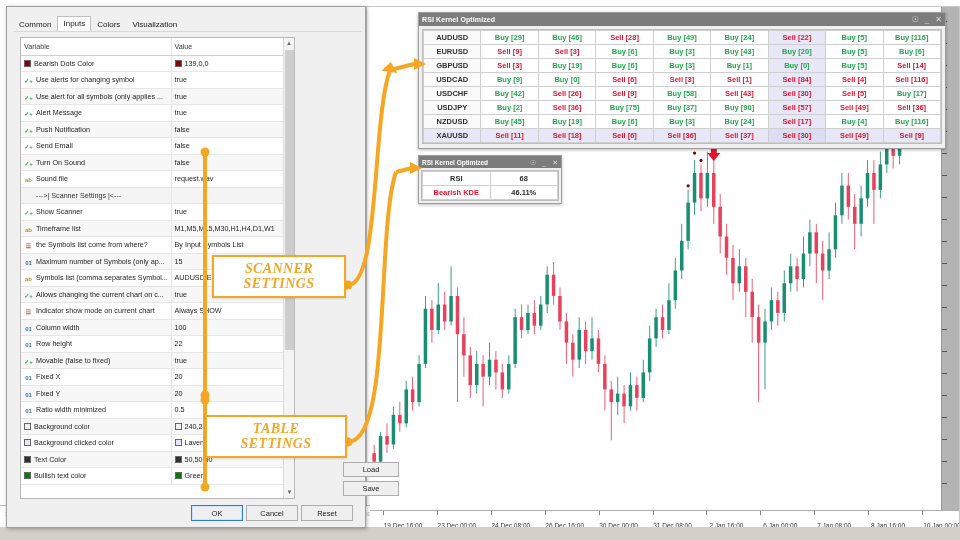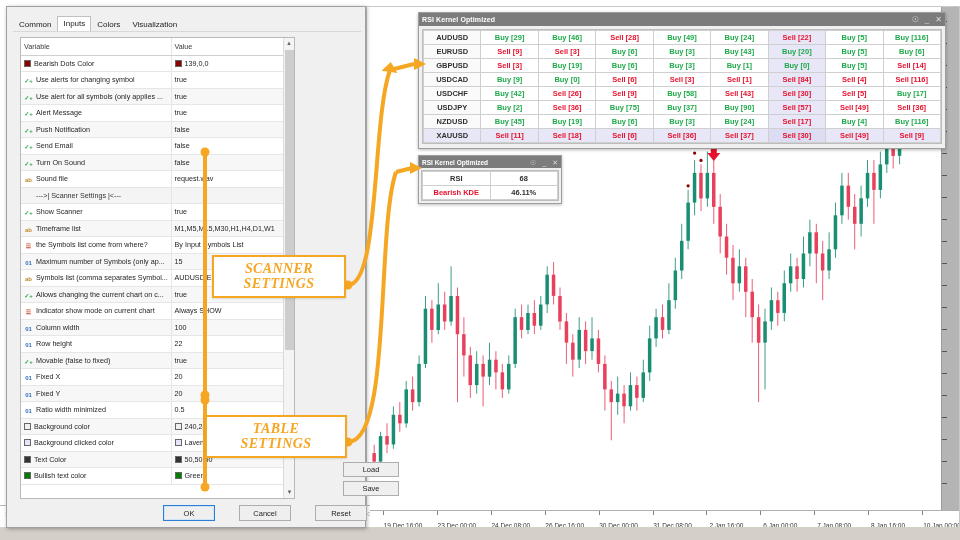--- a/index.html
+++ b/index.html
@@ -97,21 +97,21 @@
   #vscroll{ position:absolute; right:0; top:0; width:11px; height:100%; background:#f4f4f4;
     border-left:1px solid #dadada; }
   #vscroll .arr{ height:11px; font-size:6px; text-align:center; color:#666; line-height:11px; }
   #vscroll .thumb{ position:absolute; left:1px; top:12px; width:9px; height:300px; background:#cdcdcd; }
 
   #side-btns{ position:absolute; left:296px; top:455px; width:56px;margin-left:40px; }
   #side-btns .btn{ height:15px; margin-bottom:4px; background:#efefef;
     border:1px solid #adadad; font-size:7.5px; color:#1e1e1e;
     display:flex; align-items:center; justify-content:center; cursor:pointer; }
   #dlg-btns{ position:absolute; left:0; bottom:6px; width:360px; display:flex;
-    justify-content:flex-end; gap:24px; }
+    justify-content:flex-end; gap:3px; padding-right:14px; }
   #dlg-btns .btn{ width:52px; height:16px; background:#efefef; border:1px solid #adadad;
     font-size:7.5px; color:#1e1e1e; display:flex; align-items:center; justify-content:center; cursor:pointer; }
   #dlg-btns .btn.default{ border:1px solid #2a7fd4; box-shadow:inset 0 0 0 1px #cfe4f7; }
 
   
   .callout{ position:absolute; background:#ffffff; border:2px solid #f5a623;
     color:#f5a623; font-family:"Liberation Serif", serif; font-weight:bold;
     font-size:14px; line-height:1.05; text-align:center; letter-spacing:.4px;
     padding:5px 8px; box-shadow:0 1px 2px rgba(0,0,0,.12); z-index:40;font-style:italic; }
   #callout-scanner{ left:212px; top:255px; width:134px; }

